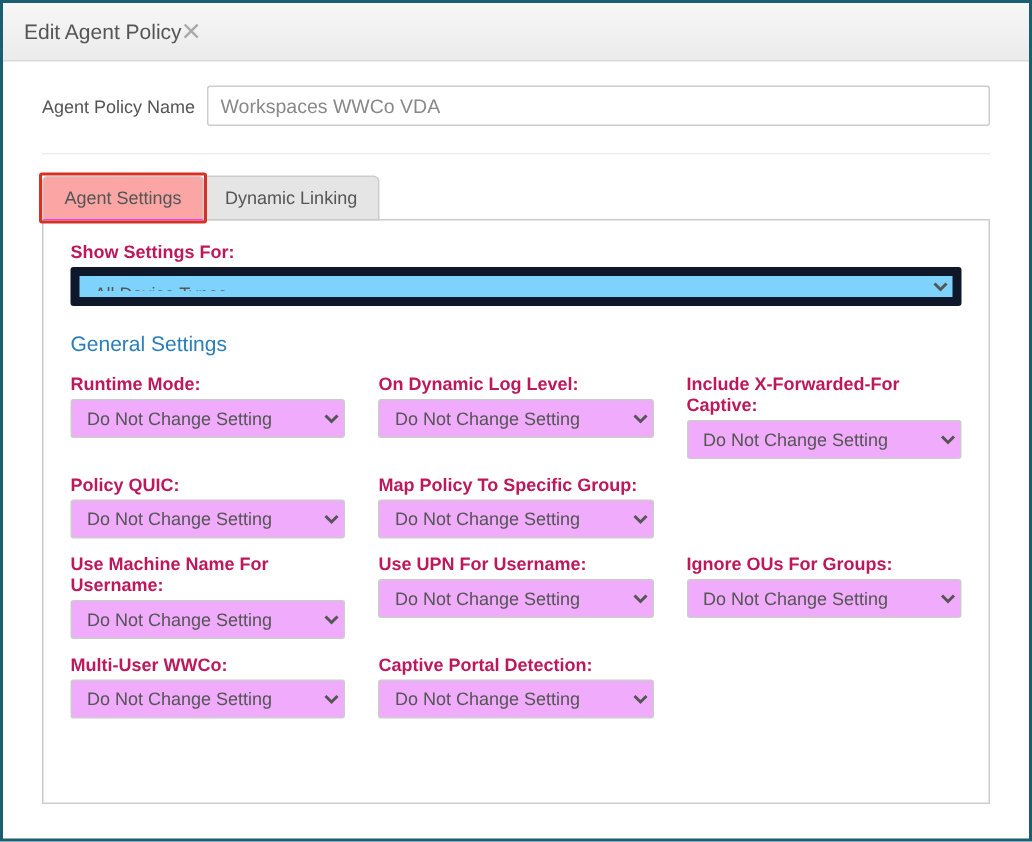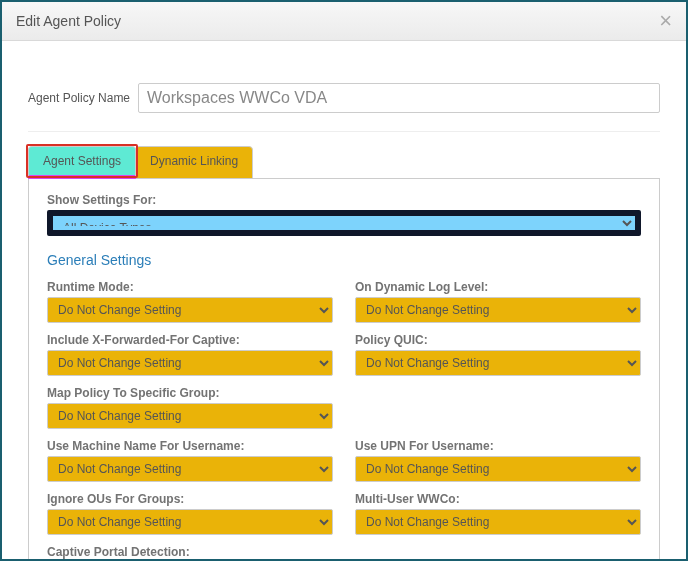--- a/index.html
+++ b/index.html
@@ -10,21 +10,20 @@
     height: 561px;
     overflow: hidden;
     border: 2px solid #1a5f6f;
   }
   .modal-header {
     background: linear-gradient(#f7f7f7,#ebebeb);
     border-bottom: 1px solid #d9d9d9;
     padding: 8px 14px;
     display: flex;
     align-items: center;
-    justify-content: space-between;
   }
   .modal-title {
     font-size: 14px;
     color: #555;
     font-weight: 500;
   }
   .close-btn {
     background: none;
     border: none;
     font-size: 22px;
@@ -33,79 +32,78 @@
     line-height: 1;
   }
   .modal-body {
     padding: 16px 26px 0 26px;
   }
   .name-row {
     display: flex;
     align-items: center;
     gap: 8px;
     margin-bottom: 18px;
-    margin-top: 26px;
   }
   .name-label {
     font-size: 12px;
     color: #555;
     white-space: nowrap;
   }
   .name-input {
     flex: 1;
     padding: 5px 8px;
     border: 1px solid #ccc;
-    font-size: 16px;
+    font-size: 13px;
     color: #888;
     border-radius: 2px;
   }
   .divider {
     border: none;
     border-top: 1px solid #eee;
     margin: 0 0 14px 0;
   }
   .tabs {
     display: flex;
     position: relative;
     z-index: 2;
   }
   .tab {
     padding: 7px 14px;
     font-size: 12px;
     color: #555;
     border: 1px solid #ccc;
-    background: #eab308;
+    background: #e5e5e5;
     cursor: pointer;
     margin-right: -1px;
     border-top-left-radius: 4px;
     border-top-right-radius: 4px;
     position: relative;
   }
   .tab.active {
-    background: #5eead4;
-    border-bottom: 4px solid #d946ef;
+    background: #fca5a5;
+    border-bottom: 1px solid #d946ef;
     z-index: 3;
   }
   .tab-highlight {
     position: absolute;
     border: 2px solid #d93025;
     border-radius: 2px;
     top: -3px; left: -3px; right: -3px; bottom: -3px;
     pointer-events: none;
   }
   .tab-panel {
     border: 1px solid #ccc;
     margin-top: -1px;
     padding: 14px 18px 0 18px;
     height: 390px;
     overflow: hidden;
   }
   .field-label {
     font-size: 12px;
-    color: #737373;
+    color: #be185d;
     font-weight: 600;
     margin-bottom: 3px;
     display: block;
   }
   .full-select {
     width: 100%;
     padding: 4px 6px;
     font-size: 12px;
     border: 6px solid #0f172a;
     color: #555;
@@ -114,32 +112,32 @@
     height: 26px;
   }
   .section-heading {
     color: #2b7eb8;
     font-size: 14px;
     font-weight: 400;
     margin: 16px 0 12px 0;
   }
   .grid {
     display: grid;
-    grid-template-columns: 1fr 1fr;
+    grid-template-columns: 1fr 1fr 1fr;
     column-gap: 22px;
     row-gap: 10px;
   }
   .grid .cell {}
   .cell select {
     width: 100%;
     padding: 4px 6px;
     font-size: 12px;
     border: 1px solid #ccc;
     color: #555;
-    background: #eab308;
+    background: #f0abfc;
     border-radius: 2px;
     height: 26px;
   }
 </style>
 </head>
 <body>
 
 <div class="modal-header">
   <div class="modal-title">Edit Agent Policy</div>
   <button class="close-btn">

